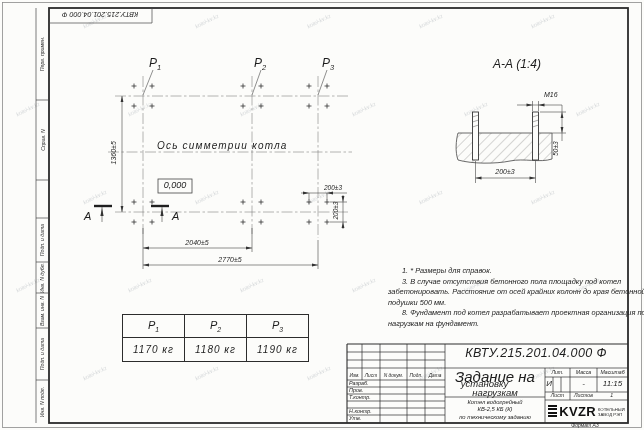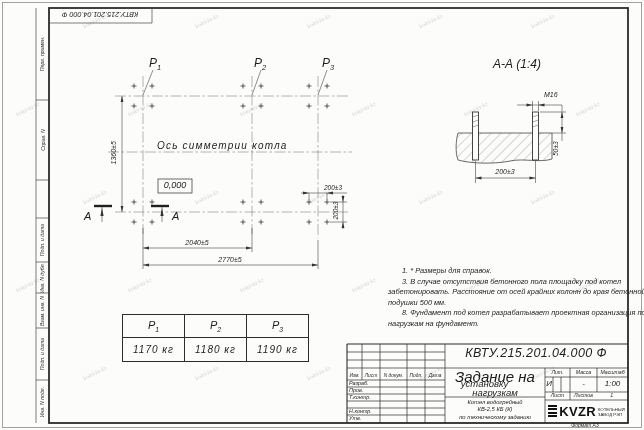--- a/index.html
+++ b/index.html
@@ -323,21 +323,21 @@
 
   <div class="t c" style="left:446px;top:398.5px;width:98px;font-size:5.8px;">Котел водогрейный</div>
   <div class="t c" style="left:446px;top:406px;width:98px;font-size:5.8px;">КВ-2,5 КБ (К)</div>
   <div class="t c" style="left:446px;top:414px;width:98px;font-size:5.8px;">по техническому заданию</div>
 
   <div class="t c" style="left:545px;top:369.5px;width:25px;font-size:5.2px;">Лит.</div>
   <div class="t c" style="left:570px;top:369.5px;width:27px;font-size:5.2px;">Масса</div>
   <div class="t c" style="left:597px;top:369.5px;width:31px;font-size:5.2px;">Масштаб</div>
   <div class="t c" style="left:545px;top:379.5px;width:8px;font-size:8px;">И</div>
   <div class="t c" style="left:570px;top:379.5px;width:27px;font-size:8px;">-</div>
-  <div class="t c" style="left:597px;top:379.5px;width:31px;font-size:8px;">1:00</div>
+  <div class="t c" style="left:597px;top:379.5px;width:31px;font-size:8px;">11:15</div>
 
   <div class="t c" style="left:545px;top:393px;width:25px;font-size:5.2px;">Лист</div>
   <div class="t" style="left:574px;top:393px;width:54px;font-size:5.2px;">
     <span>Листов</span>
     <span style="margin-left:16px;">1</span>
   </div>
 
   <div class="t c" style="left:347px;top:372.5px;width:15px;font-size:4.8px;">Изм.</div>
   <div class="t c" style="left:362px;top:372.5px;width:18px;font-size:4.8px;">Лист</div>
   <div class="t c" style="left:380px;top:372.5px;width:27px;font-size:4.8px;">N докум.</div>

